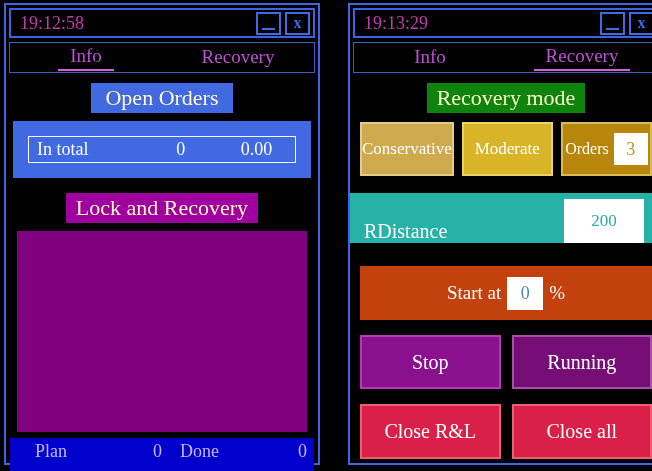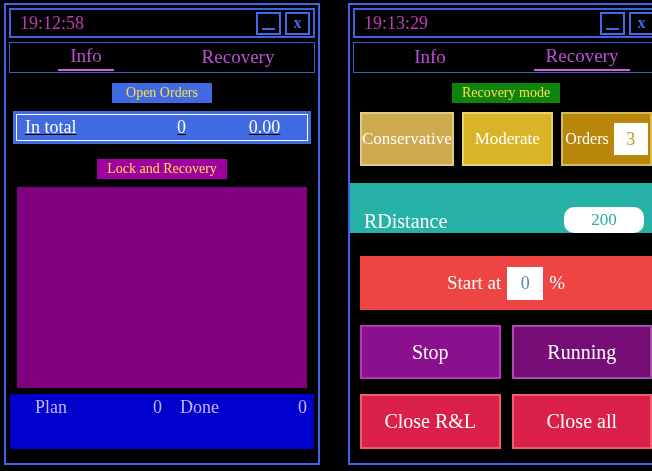--- a/index.html
+++ b/index.html
@@ -28,27 +28,27 @@
 
   .tabbar {
     margin: 4px 3px 0; height: 31px; border: 1px solid #3c5ccc;
     display: flex;
   }
   .tab { flex: 1; display: flex; align-items: center; justify-content: center;
          color: #bf4fd6; font-size: 19px; }
   .tab .tab-lbl { padding: 0 12px 2px; }
   .tab.active .tab-lbl { border-bottom: 2px solid #cf63d8; }
 
-  .center-btn { display: block; margin: 10px auto 0; color: #fde047; text-align: right;
-                font-size: 14px; width: max-content; padding: 2px 14px; }
+  .center-btn { display: block; margin: 10px auto 0; color: #fef9c3; text-align: right;
+                font-size: 22px; width: max-content; padding: 2px 14px; }
   .btn-openorders { background: #4169e1; }
   .btn-lock { background: #a000a0; margin-top: 15px; padding: 2px 10px; }
   .btn-recoverymode { background: #0e830e; padding: 2px 10px; }
 
-  .intotal-outer { margin: 8px 7px 0; background: #4169e1; padding: 3px; text-decoration: underline; }
+  .intotal-outer { margin: 8px 7px 0; background: #4169e1; padding: 15px; }
   .intotal-inner { border: 1px solid #fff; height: 27px; display: flex;
                    align-items: center; color: #fff; font-size: 18px; }
   .intotal-label { margin-left: 8px; flex: 0 0 40%; }
   .intotal-count { flex: 0 0 28%; text-align: center; }
   .intotal-amount { flex: 1; text-align: center; }
 
   .purple-area { margin: 8px 11px 0; height: 201px; background: #800080; }
 
   .summary { margin: 6px 4px 0; height: 55px; background: #0000cd; color: #c4b5fd;
              font-size: 18px; display: flex; flex-direction: row; justify-content: center; }
@@ -61,28 +61,28 @@
   .btn-conservative { background: #cfa94e; border: 2px solid #e2cb89; }
   .btn-moderate     { background: #d9b427; border: 2px solid #e8d468; }
   .btn-orders       { background: #b8860b; border: 2px solid #d6bc55; font-size: 16px; }
   .value-box { background: #fff; display: flex; align-items: center; justify-content: center; }
   .orders-box { width: 34px; height: 32px; color: #c09a14; font-size: 18px; }
 
   .rdistance-bar { margin: 17px 0 0; height: 50px; background: #26b2a6;
                    display: flex; align-items: flex-end; color: #fff; font-size: 20px;
                    padding: 0 14px; }
   .rdistance-label { flex: 1; }
-  .rdistance-box { width: 80px; height: 26px; color: #2aada1; font-size: 17px; margin-right: 4px; border-radius: 10px; }
+  .rdistance-box { width: 80px; height: 44px; color: #2aada1; font-size: 17px; margin-right: 4px; }
 
   .pair-row { margin: 15px 10px 0; display: flex; gap: 11px; height: 54px; }
   .pair-row.first { margin-top: 23px; }
   .pair-btn { flex: 1; display: flex; align-items: center; justify-content: center;
               color: #fff; font-size: 20px; gap: 6px; }
   .btn-faststart { background: #4e86bc; border: 2px solid #85add1; }
-  .startat-group { background: #ef4444; font-size: 19px; text-align: right; }
+  .startat-group { background: #c2410c; font-size: 19px; text-align: right; }
   .startat-box { width: 36px; height: 33px; color: #4e86bc; font-size: 18px; }
   .btn-running { background: #760c76; border: 2px solid #a352a3; }
   .btn-stop    { background: #8a108e; border: 2px solid #b13cb1; }
   .btn-closerl, .btn-closeall { background: #da2048; border: 2px solid #e9606f; height: 55px; }
 </style>
 </head>
 <body>
 
 <div class="panel panel-left">
   <div class="titlebar">

